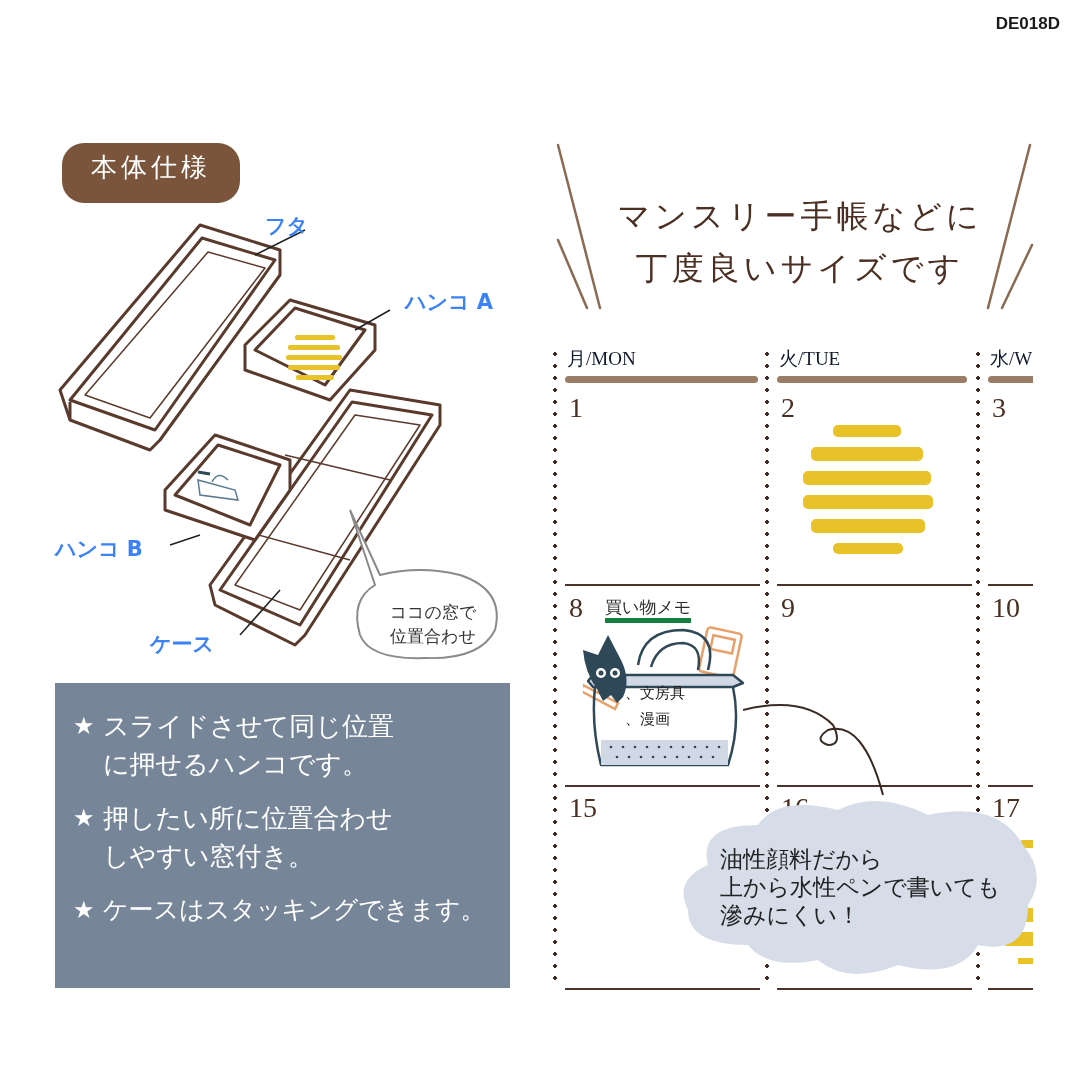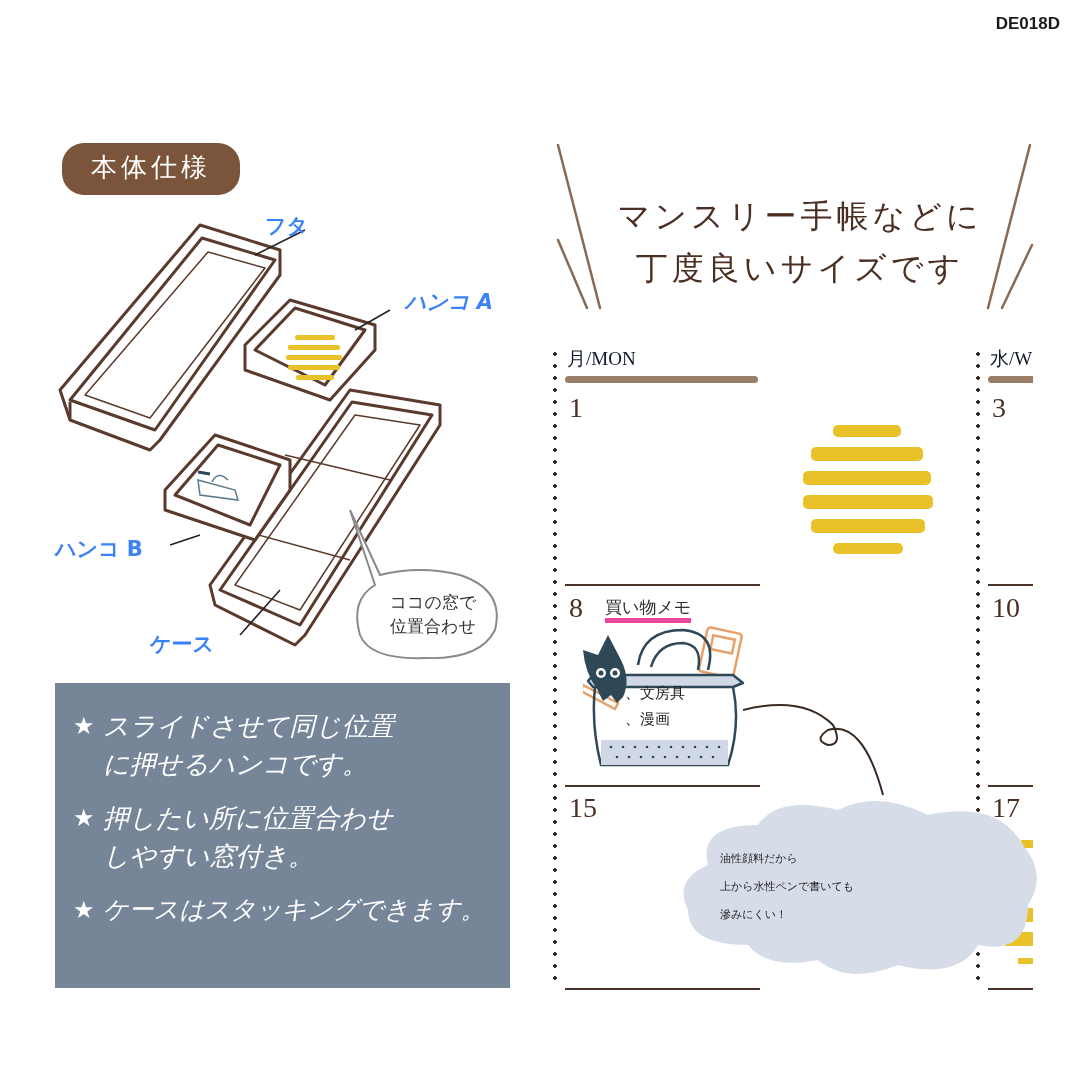--- a/index.html
+++ b/index.html
@@ -3,47 +3,47 @@
 <meta charset="utf-8">
 <style>
   * { box-sizing: border-box; margin: 0; padding: 0; }
   html, body { width: 1080px; height: 1080px; background: #ffffff; overflow: hidden; }
   body { position: relative; font-family: "DejaVu Sans", sans-serif; color: #4a2f22; }
 
   .product-code { position: absolute; right: 20px; top: 14px; text-align: right; color: #1a1a1a; font-family: "Liberation Sans", sans-serif; }
   .product-code .code { font-size: 17px; font-weight: bold; line-height: 20px; }
   .product-code .name { font-size: 15px; line-height: 20px; }
 
-  .spec-badge { position: absolute; left: 62px; top: 143px; width: 178px; height: 52px; background: #7a553b; border-radius: 22px; color: #fff; font-size: 26px; line-height: 48px; text-align: center; letter-spacing: 4px; }
+  .spec-badge { position: absolute; left: 62px; top: 143px; width: 178px; height: 60px; background: #7a553b; border-radius: 22px; color: #fff; font-size: 26px; line-height: 48px; text-align: center; letter-spacing: 4px; }
 
   .diagram { position: absolute; left: 50px; top: 190px; width: 470px; height: 480px; }
   .diagram svg { position: absolute; left: 0; top: 0; }
   .part-label { position: absolute; font-size: 21px; font-weight: bold; color: #3b82f6; font-family: "DejaVu Sans", sans-serif; }
-  .bubble-text { position: absolute; font-size: 17px; color: #333; line-height: 24px; text-align: center; }
+  .bubble-text { position: absolute; font-size: 17px; color: #333; line-height: 24px; text-align: center; margin-top: 10px; }
 
   .feature-box { position: absolute; left: 55px; top: 683px; width: 455px; height: 305px; background: #768598; padding: 24px 18px 0 18px; }
   .feature-item { color: #fff; font-size: 26px; line-height: 38px; margin-bottom: 16px; display: flex; }
   .feature-item .star { width: 30px; flex-shrink: 0; font-size: 24px; }
-  .feature-item .text { white-space: pre-line; font-style: italic; }
+  .feature-item .text { white-space: pre-line; }
 
   .headline { position: absolute; left: 560px; top: 190px; width: 480px; text-align: center; font-size: 32px; line-height: 52px; color: #4a2f22; letter-spacing: 4px; }
   .deco-lines { position: absolute; left: 550px; top: 140px; }
 
   .calendar { position: absolute; left: 553px; top: 340px; width: 480px; height: 660px; overflow: hidden; }
   .col { position: absolute; top: 0; height: 650px; }
   .col-dots { position: absolute; left: 0; top: 8px; width: 4px; height: 640px; background-image: radial-gradient(circle, #3a2a22 1.6px, transparent 1.8px); background-size: 4px 12px; background-repeat: repeat-y; }
   .day-head { position: absolute; left: 14px; top: 6px; font-family: "Liberation Serif", serif; font-size: 19px; color: #0f172a; white-space: nowrap; }
   .head-bar { position: absolute; left: 12px; top: 36px; height: 7px; border-radius: 4px; background: #9a7d66; }
   .day-num { position: absolute; left: 16px; font-family: "Liberation Serif", serif; font-size: 28px; color: #4a2f22; }
   .row-line { position: absolute; left: 12px; height: 2px; background: #4a3329; }
 
-  .memo-title { position: absolute; left: 52px; top: 256px; font-size: 17px; color: #2e2e2e; border-bottom: 5px solid #ec4899; line-height: 22px; }
+  .memo-title { position: absolute; left: 52px; top: 256px; font-size: 17px; color: #2e2e2e; border-bottom: 5px solid #15803d; line-height: 22px; }
   .memo-items { position: absolute; left: 72px; top: 340px; font-size: 15px; line-height: 26px; color: #222; white-space: pre-line; }
 
-  .cloud-note { position: absolute; left: 720px; top: 845px; font-size: 11px; line-height: 28px; color: #222; white-space: pre-line; }
+  .cloud-note { position: absolute; left: 720px; top: 845px; font-size: 23px; line-height: 28px; color: #222; white-space: pre-line; }
 </style>
 </head>
 <body>
 
 <div class="product-code">
   <div class="code">DE018D</div>
 </div>
 
 <div class="spec-badge">本体仕様</div>
 
@@ -84,21 +84,21 @@
 
     <g fill="none" stroke="#5a7a8e" stroke-width="1.5">
       <path d="M148 290 L185 300 L188 310 L150 305 Z"></path>
       <path d="M162 292 Q168 280 178 290"></path>
       <path d="M148 282 L160 284" stroke="#2f4858" stroke-width="3"></path>
     </g>
 
     <path d="M300 320 L330 385 Q370 375 410 385 Q455 400 445 440 Q430 470 375 468 Q320 470 310 445 Q300 410 325 395 Z" fill="#fff" stroke="#8a8a8a" stroke-width="2"></path>
   </svg>
   <div class="part-label" style="left:215px; top:22px;">フタ</div>
-  <div class="part-label" style="left:355px; top:98px;font-style:italic;">ハンコ A</div>
+  <div class="part-label" style="left:355px; top:98px;">ハンコ A</div>
   <div class="part-label" style="left:5px; top:345px;">ハンコ B</div>
   <div class="part-label" style="left:100px; top:440px;">ケース</div>
   <div class="bubble-text" style="left:318px; top:400px; width:130px; white-space:pre-line;">ココの窓で
 位置合わせ</div>
 </div>
 
 <div class="feature-box">
   <div class="feature-item">
     <span class="star">★</span>
     <span class="text">スライドさせて同じ位置
@@ -135,20 +135,31 @@
     <div class="day-head">月/MON</div>
     <div class="head-bar" style="width:193px;"></div>
     <div class="day-num" style="top:52px;">1</div>
     <div class="row-line" style="top:244px; width:195px;"></div>
     <div class="day-num" style="top:252px;">8</div>
     <div class="row-line" style="top:445px; width:195px;"></div>
     <div class="day-num" style="top:452px;">15</div>
     <div class="row-line" style="top:648px; width:195px;"></div>
   </div>
 
+  <div class="col" style="left:212px; width:210px;">
+    <div class="col-dots"></div>
+    <div class="day-head">火/TUE</div>
+    <div class="head-bar" style="width:190px;"></div>
+    <div class="day-num" style="top:52px;">2</div>
+    <div class="row-line" style="top:244px; width:195px;"></div>
+    <div class="day-num" style="top:252px;">9</div>
+    <div class="row-line" style="top:445px; width:195px;"></div>
+    <div class="day-num" style="top:452px;">16</div>
+    <div class="row-line" style="top:648px; width:195px;"></div>
+  </div>
 
   <div class="col" style="left:423px; width:60px;">
     <div class="col-dots"></div>
     <div class="day-head">水/W</div>
     <div class="head-bar" style="width:60px;"></div>
     <div class="day-num" style="top:52px;">3</div>
     <div class="row-line" style="top:244px; width:60px;"></div>
     <div class="day-num" style="top:252px;">10</div>
     <div class="row-line" style="top:445px; width:60px;"></div>
     <div class="day-num" style="top:452px;">17</div>

